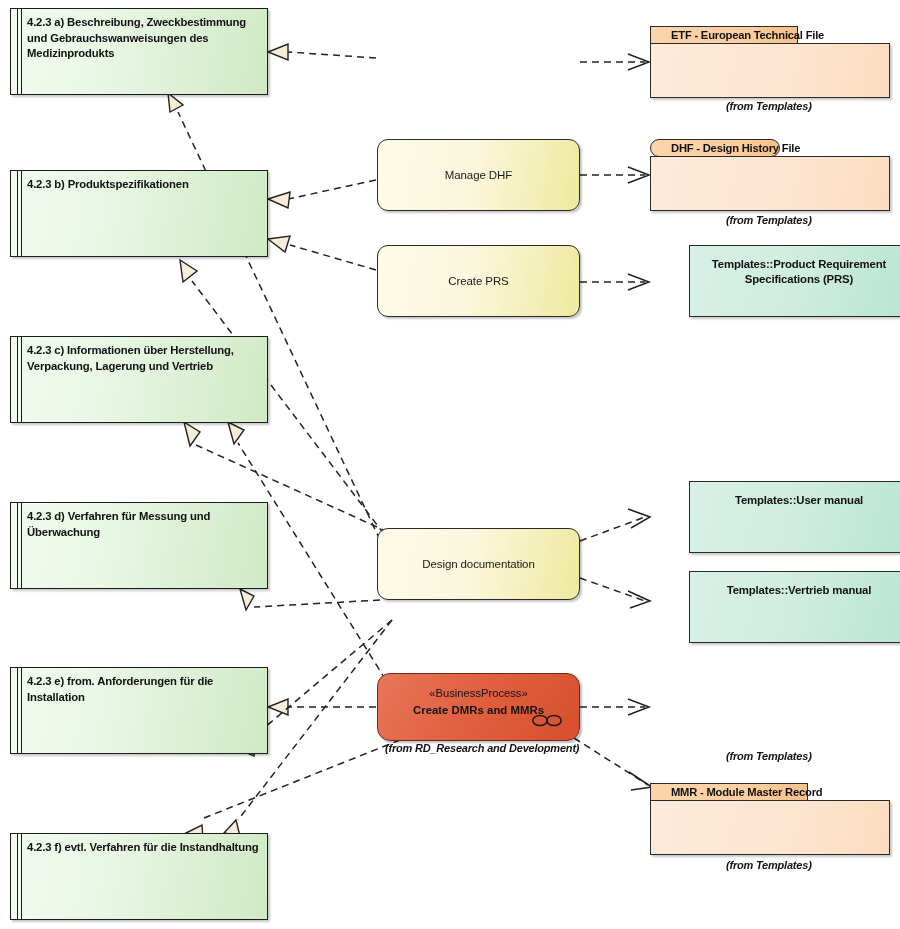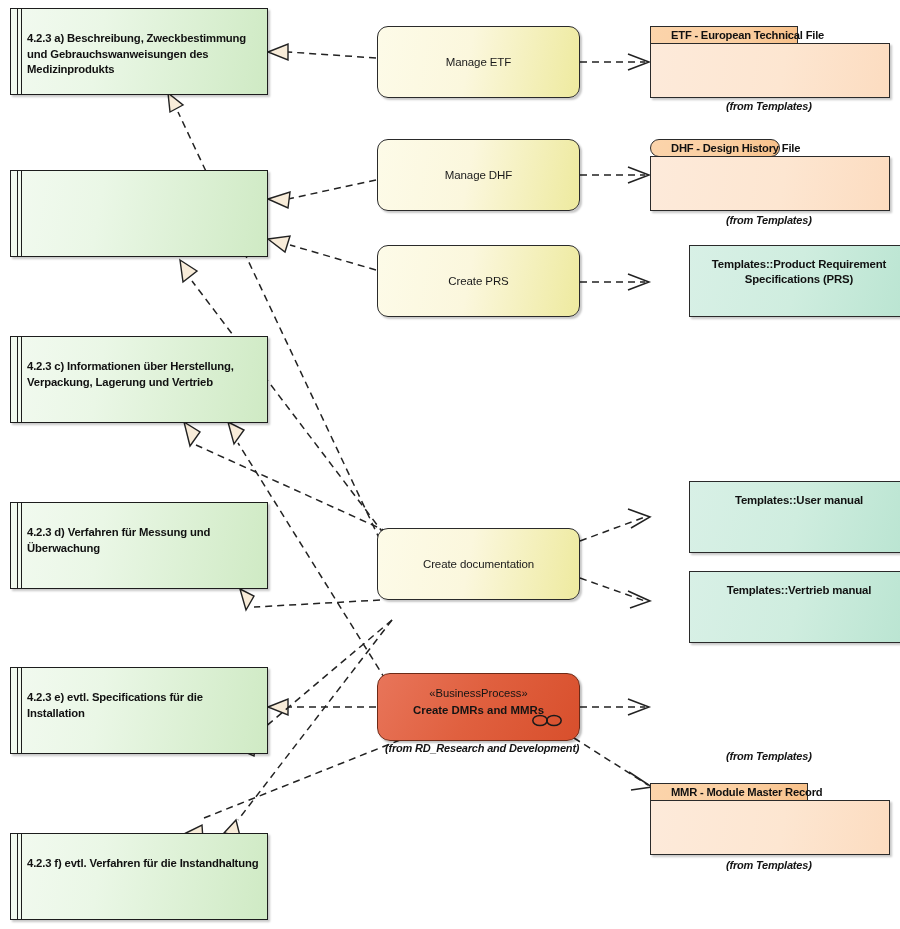--- a/index.html
+++ b/index.html
@@ -14,21 +14,20 @@
     border:1.4px solid #1d1d1d;
     background:linear-gradient(100deg,#f2faf0 0%,#eaf7e6 35%,#cfeac4 100%);
     box-shadow:2px 2px 2px rgba(0,0,0,.22);
   }
   .req .bar1{position:absolute;left:6px;top:0;bottom:0;width:0;border-left:1.3px solid #1d1d1d;}
   .req .bar2{position:absolute;left:10px;top:0;bottom:0;width:0;border-left:1.3px solid #1d1d1d;}
   .req .reqtext{
     position:absolute;left:16px;right:6px;top:6px;
     font-size:11.3px;font-weight:bold;color:#111;line-height:1.38;
     letter-spacing:-.15px;
-    margin-top:16px;
   }
 
   
   .act{
     border:1.4px solid #2a2a2a;border-radius:11px;
     background:linear-gradient(100deg,#fdfbe8 0%,#fbf7dd 45%,#eeea9f 100%);
     box-shadow:2px 2px 2px rgba(0,0,0,.22);
     display:flex;align-items:center;justify-content:center;
   }
   .act span{font-size:11.5px;color:#1a1a1a;letter-spacing:-.1px;}
@@ -187,60 +186,58 @@
 
   <div class="node req" style="left:10px;top:8px;width:258px;height:87px;">
     <div class="bar1"></div>
     <div class="bar2"></div>
     <div class="reqtext">4.2.3 a) Beschreibung, Zweckbestimmung und Gebrauchswanweisungen des Medizinprodukts</div>
   </div>
 
   <div class="node req" style="left:10px;top:170px;width:258px;height:87px;">
     <div class="bar1"></div>
     <div class="bar2"></div>
+    <div class="reqtext">4.2.3 b) Produktspezifikationen</div>
   </div>
 
   <div class="node req" style="left:10px;top:336px;width:258px;height:87px;">
     <div class="bar1"></div>
     <div class="bar2"></div>
     <div class="reqtext">4.2.3 c) Informationen über Herstellung, Verpackung, Lagerung und Vertrieb</div>
   </div>
 
   <div class="node req" style="left:10px;top:502px;width:258px;height:87px;">
     <div class="bar1"></div>
     <div class="bar2"></div>
     <div class="reqtext">4.2.3 d) Verfahren für Messung und Überwachung</div>
   </div>
 
   <div class="node req" style="left:10px;top:667px;width:258px;height:87px;">
     <div class="bar1"></div>
     <div class="bar2"></div>
-    <div class="reqtext">4.2.3 e) evtl. Specifications für die Installation</div>
+    <div class="reqtext">4.2.3 e) from. Anforderungen für die Installation</div>
   </div>
 
   <div class="node req" style="left:10px;top:833px;width:258px;height:87px;">
     <div class="bar1"></div>
     <div class="bar2"></div>
     <div class="reqtext">4.2.3 f) evtl. Verfahren für die Instandhaltung</div>
   </div>
 
-  <div class="node act" style="left:377px;top:26px;width:203px;height:72px;">
-    <span>Manage ETF</span>
-  </div>
 
   <div class="node act" style="left:377px;top:139px;width:203px;height:72px;">
     <span>Manage DHF</span>
   </div>
 
   <div class="node act" style="left:377px;top:245px;width:203px;height:72px;">
     <span>Create PRS</span>
   </div>
 
   <div class="node act" style="left:377px;top:528px;width:203px;height:72px;">
-    <span>Create documentation</span>
+    <span>Design documentation</span>
   </div>
 
   <div class="node bp" style="left:377px;top:673px;width:203px;height:68px;">
     <div class="bptxt">
       <div class="stereo">«BusinessProcess»</div>
       <div class="bpname">Create DMRs and MMRs</div>
     </div>
     <div class="bpicon">
       <svg width="32" height="13" viewBox="0 0 32 13">
         <ellipse cx="9" cy="6.5" rx="7.2" ry="5" fill="none" stroke="#1a1a1a" stroke-width="1.5"></ellipse>

